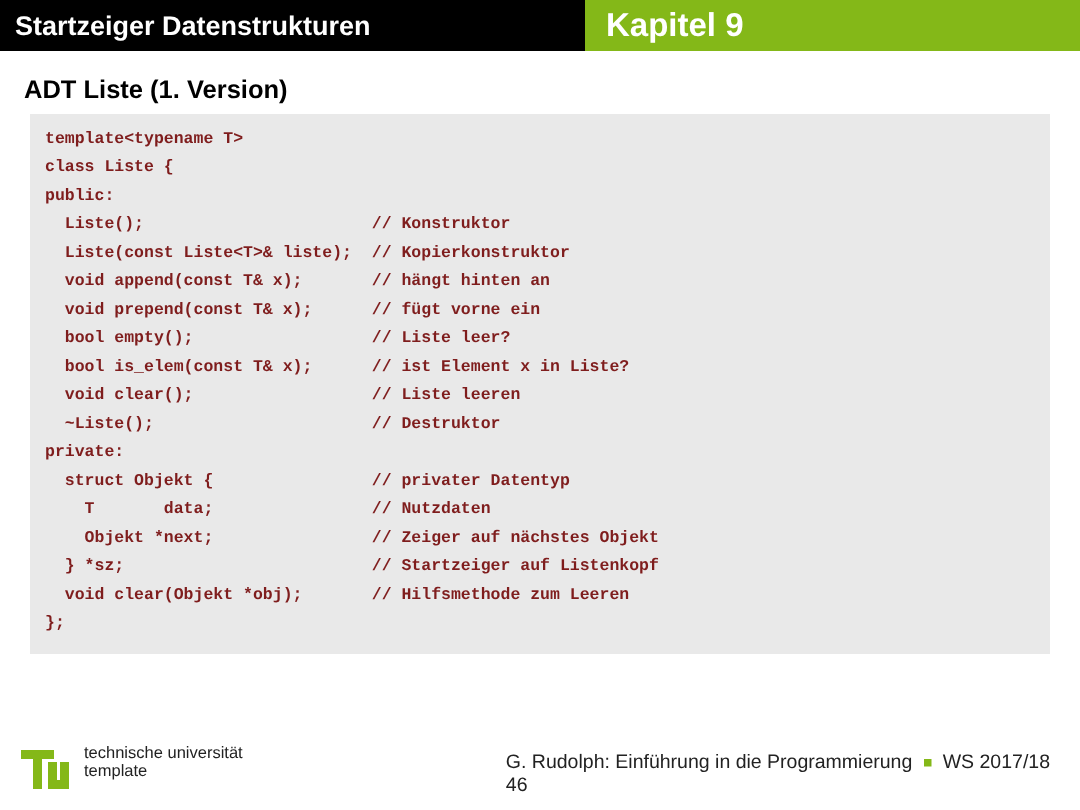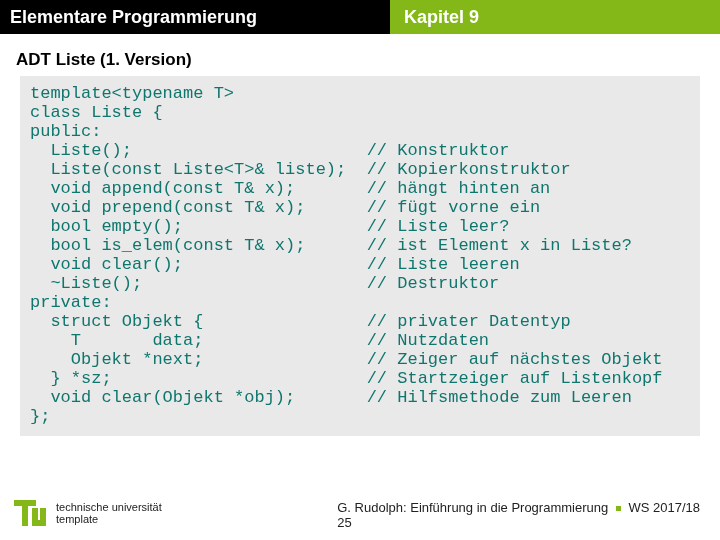--- a/index.html
+++ b/index.html
@@ -1,35 +1,35 @@
 <!DOCTYPE html>
 <html><head>
 <meta charset="utf-8">
 <style>
   html,body{margin:0;padding:0;width:720px;height:540px;background:#fff;font-family:Arial,Helvetica,sans-serif;overflow:hidden}
   .slide{position:relative;width:720px;height:540px;background:#fff}
   .header{display:flex;height:34px}
   .header-left{flex:0 0 380px;background:#000;color:#fff;font-weight:bold;font-size:18px;line-height:34px;padding-left:10px}
-  .header-right{flex:1;background:#84b818;color:#fff;font-weight:bold;font-size:18px;line-height:34px;padding-left:14px}
+  .header-right{flex:1;background:#84b818;color:#fff;font-weight:bold;font-size:22px;line-height:34px;padding-left:14px}
   .title{font-weight:bold;font-size:17px;margin:16px 0 6px 16px}
   .codebox{margin:0 20px;background:#e9e9e9;padding:8px 10px 10px 10px}
-  .code{font-family:"Courier New",Courier,monospace;font-weight:normal;font-size:17px;line-height:19px;white-space:pre;color:#0f766e}
+  .code{font-family:"Courier New",Courier,monospace;font-weight:bold;font-size:11px;line-height:19px;white-space:pre;color:#7f1d1d}
   .footer-wrap{position:absolute;bottom:10px;right:20px;font-size:13px;color:#222}
   .footer-line2{display:block}
-  .logo{position:absolute;left:14px;bottom:10px;display:flex;align-items:center;gap:8px}
+  .logo{position:absolute;left:14px;bottom:10px;display:flex;gap:8px}
   .logo svg{display:block}
   .logo-text{font-size:11px;line-height:12px;color:#222}
   .dot{display:inline-block;width:5px;height:5px;background:#84b818;vertical-align:middle;margin:0 4px}
 </style>
 </head>
 <body>
 
 <div class="slide">
   <div class="header">
-    <div class="header-left">Elementare Programmierung</div>
+    <div class="header-left">Startzeiger Datenstrukturen</div>
     <div class="header-right">Kapitel 9</div>
   </div>
 
   <div class="title">ADT Liste (1. Version)</div>
 
   <div class="codebox">
     <div class="code">template&lt;typename T&gt;
 class Liste {
 public:
   Liste();                       // Konstruktor
@@ -60,15 +60,15 @@
     <div class="logo-text">
       <div>technische universität</div>
       <div>template</div>
     </div>
   </div>
 
   <div class="footer-wrap">
     <span>G. Rudolph: Einführung in die Programmierung</span>
     <span class="dot"></span>
     <span>WS 2017/18</span>
-    <span class="footer-line2">25</span>
+    <span class="footer-line2">46</span>
   </div>
 </div>
 
 </body></html>

